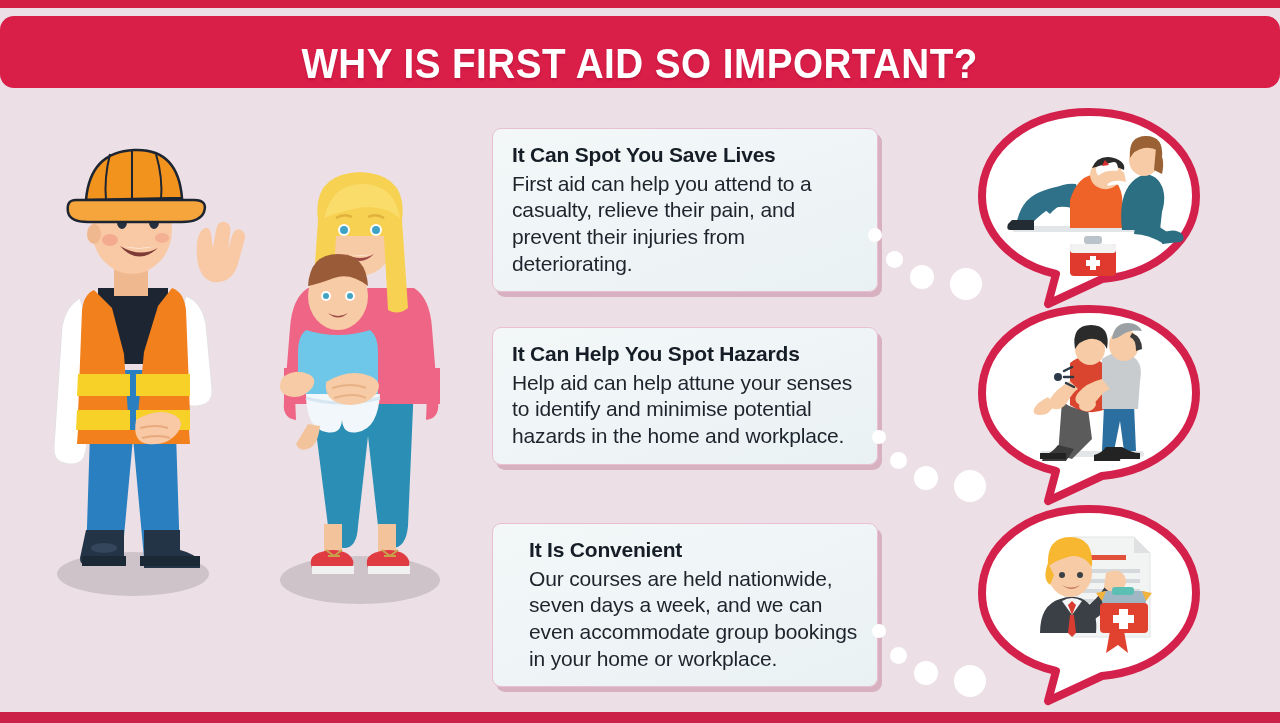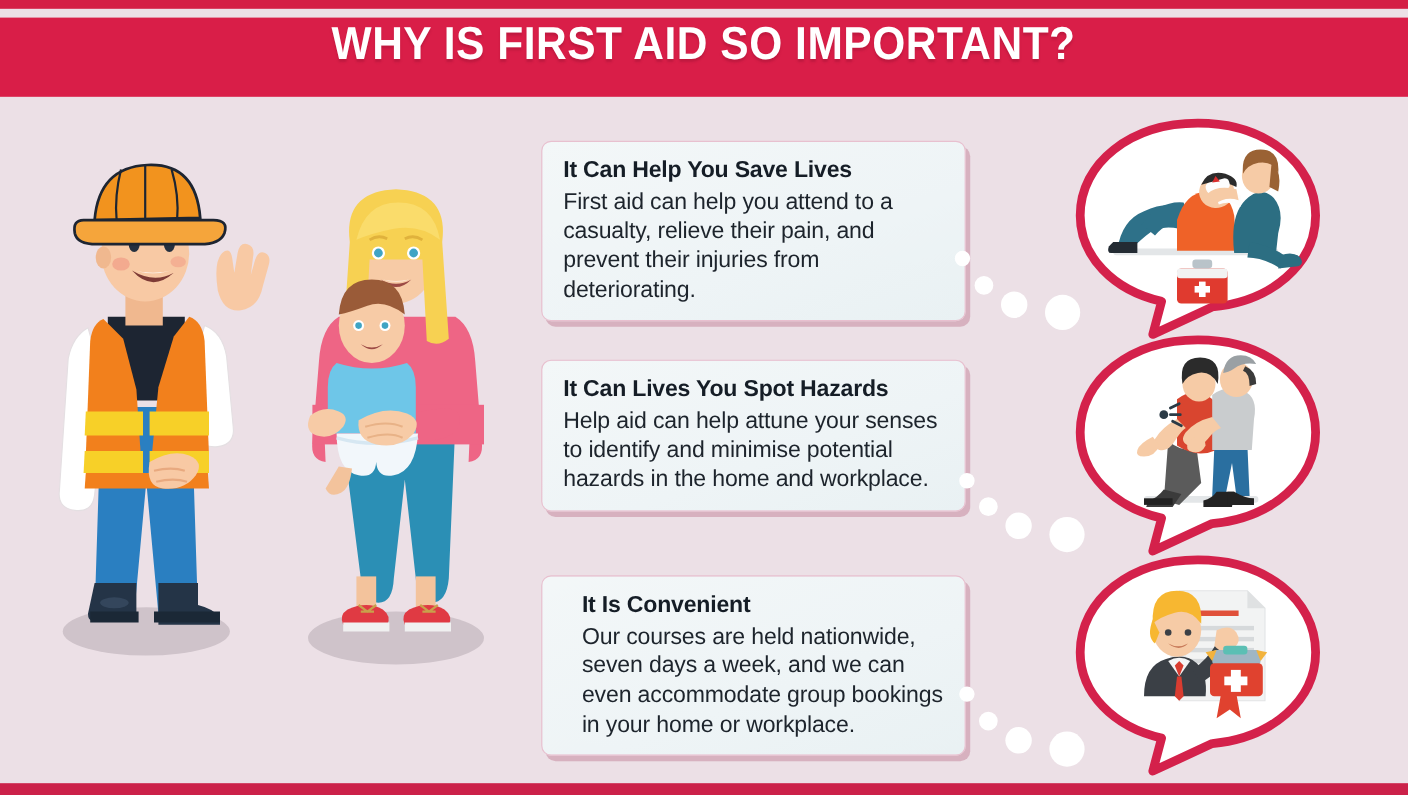--- a/index.html
+++ b/index.html
@@ -27,22 +27,23 @@
     left: 0; top: 0;
     width: 1280px; height: 8px;
     background: #d41f45;
   }
   .header-band {
     position: absolute;
     left: 0; top: 16px;
     width: 1280px; height: 72px;
     background: #d91e48;
     display: flex;
-    align-items: flex-start;
+    align-items: flex-end;
     justify-content: center;
+    border-radius: 14px;
   }
   .header-title {
     color: #ffffff;
     font-size: 42px;
     font-weight: bold;
     letter-spacing: 0.5px;
     font-family: "Liberation Sans", sans-serif;
     transform: scaleX(0.92);
     white-space: nowrap;
     text-shadow: 0 2px 2px rgba(120,10,40,0.25);
@@ -228,21 +229,21 @@
 
       <path d="M58 214 q24 -14 44 -6 q14 6 6 18 q-12 14 -34 10 q-18 -4 -16 -22 z" fill="#f7cba6"></path>
       <path d="M64 220 q20 -6 34 0" stroke="#e8b287" stroke-width="2" fill="none"></path>
       <path d="M66 230 q20 -6 32 0" stroke="#e8b287" stroke-width="2" fill="none"></path>
 
       <path d="M14 210 q12 -10 26 -4 q10 4 4 14 q-10 12 -24 8 q-12 -4 -6 -18 z" fill="#f7cba6"></path>
     </svg>
   </div>
 
   <div class="card" id="card-1">
-    <div class="card-title">It Can Help You Save Lives</div>
+    <div class="card-title">It Can Spot You Save Lives</div>
     <div class="card-body">First aid can help you attend to a casualty, relieve their pain, and prevent their injuries from deteriorating.</div>
   </div>
   <div class="dot" style="left:868px; top:228px; width:14px; height:14px;"></div>
   <div class="dot" style="left:886px; top:251px; width:17px; height:17px;"></div>
   <div class="dot" style="left:910px; top:265px; width:24px; height:24px;"></div>
   <div class="dot" style="left:950px; top:268px; width:32px; height:32px;"></div>
 
   <div class="bubble" id="bubble-1">
     <svg width="222" height="200" viewBox="0 0 222 200">
       <path d="M111 4 C172 4 218 40 218 88 C218 132 178 166 124 171 L70 196 L78 166 C34 156 4 125 4 88 C4 40 50 4 111 4 Z" fill="#ffffff" stroke="#d4214b" stroke-width="8" stroke-linejoin="round"></path>
@@ -275,21 +276,21 @@
         <rect x="92" y="136" width="46" height="32" rx="4" fill="#e03a2f"></rect>
         <rect x="92" y="136" width="46" height="9" rx="3" fill="#f2f2f2"></rect>
         <rect x="106" y="128" width="18" height="8" rx="3" fill="#b9c3c9"></rect>
         <rect x="112" y="148" width="6" height="14" fill="#ffffff"></rect>
         <rect x="108" y="152" width="14" height="6" fill="#ffffff"></rect>
       </g>
     </svg>
   </div>
 
   <div class="card" id="card-2">
-    <div class="card-title">It Can Lives You Spot Hazards</div>
+    <div class="card-title">It Can Help You Spot Hazards</div>
     <div class="card-body">Help aid can help attune your senses to identify and minimise potential hazards in the home and workplace.</div>
   </div>
   <div class="dot" style="left:872px; top:430px; width:14px; height:14px;"></div>
   <div class="dot" style="left:890px; top:452px; width:17px; height:17px;"></div>
   <div class="dot" style="left:914px; top:466px; width:24px; height:24px;"></div>
   <div class="dot" style="left:954px; top:470px; width:32px; height:32px;"></div>
 
   <div class="bubble" id="bubble-2">
     <svg width="222" height="200" viewBox="0 0 222 200">
       <path d="M111 4 C172 4 218 40 218 88 C218 132 178 166 124 171 L70 196 L78 166 C34 156 4 125 4 88 C4 40 50 4 111 4 Z" fill="#ffffff" stroke="#d4214b" stroke-width="8" stroke-linejoin="round"></path>

